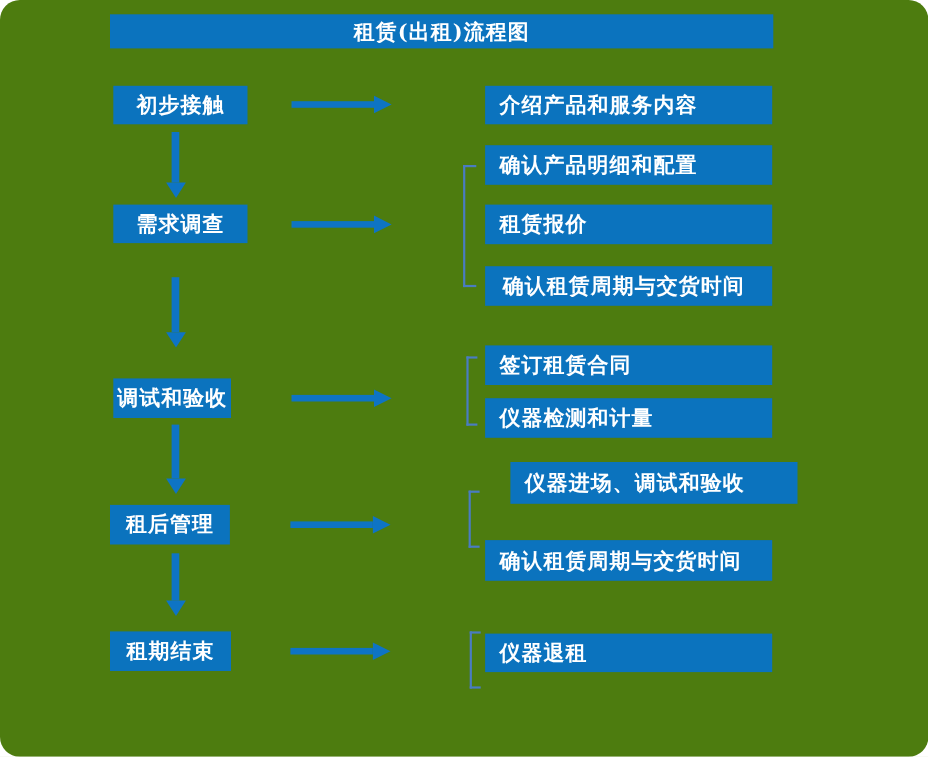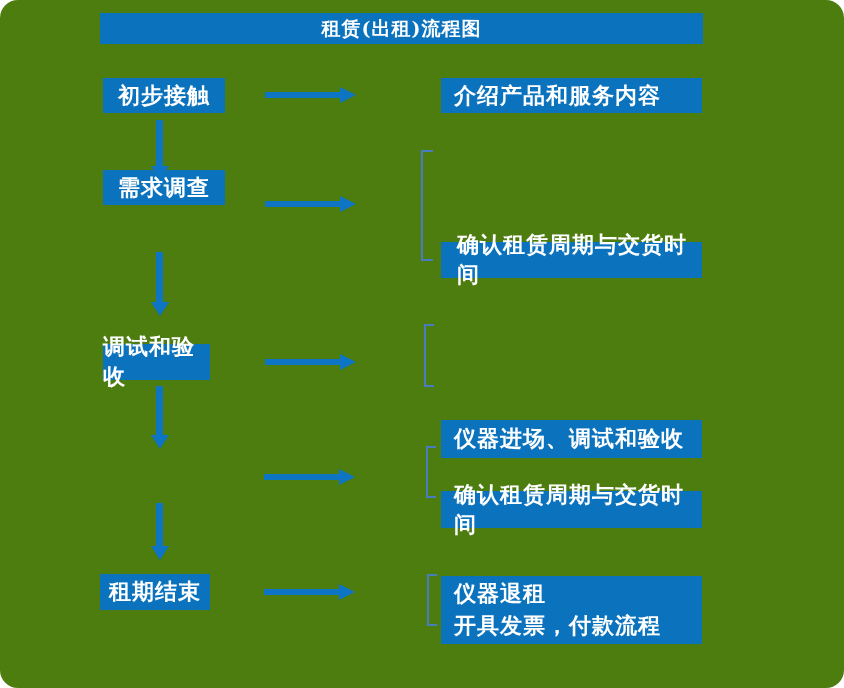--- a/index.html
+++ b/index.html
@@ -10,49 +10,49 @@
     background: #4d7c0f;
     font-family: "DejaVu Serif", "Liberation Serif", serif;
     overflow: hidden;
     border-radius: 18px;
   }
   .bluebox {
     position: absolute;
     background: #0b73be;
     color: #ffffff;
     font-weight: bold;
-    font-size: 22px;
+    font-size: 19px;
     display: flex;
     align-items: center;
     box-sizing: border-box;
     letter-spacing: 1px;
   }
   .title-bar {
     left: 100px; top: 13px; width: 603px; height: 31px;
     justify-content: center;
     font-size: 19px;
   }
   .leftbox { justify-content: center; }
   .rightbox { left: 441px; width: 261px; padding-left: 13px; }
 
   
   .l1 { left: 103px; top: 78px;  width: 122px; height: 35px; }
-  .l2 { left: 103px; top: 170px; width: 122px; height: 35px; }
+  .l2 { left: 103px; top: 186px; width: 122px; height: 35px; }
   .l3 { left: 103px; top: 344px; width: 107px; height: 36px; }
   .l4 { left: 100px; top: 459px; width: 109px; height: 36px; }
   .l5 { left: 100px; top: 574px; width: 110px; height: 36px; }
 
   
   .r1  { top: 78px;  height: 35px; }
   .r2  { top: 132px; height: 36px; }
   .r3  { top: 186px; height: 36px; }
   .r4  { top: 242px; height: 36px; padding-left: 16px; }
   .r5  { top: 314px; height: 36px; }
   .r6  { top: 362px; height: 36px; }
-  .r7  { top: 420px; height: 38px; }
+  .r7  { top: 420px; height: 38px; margin-left: 23px; }
   .r8  { top: 491px; height: 37px; }
   .r9  { top: 557px; height: 35px; margin-top: 19px; }
   .r10 { top: 607px; height: 37px; }
 
   
   .harrow {
     position: absolute;
     height: 6px;
     width: 75px;
     background: #0e74c4;
@@ -118,20 +118,23 @@
 
   <div class="bluebox leftbox l1">
     <span>初步接触</span>
   </div>
   <div class="bluebox leftbox l2">
     <span>需求调查</span>
   </div>
   <div class="bluebox leftbox l3">
     <span>调试和验收</span>
   </div>
+  <div class="bluebox leftbox l4">
+    <span>租后管理</span>
+  </div>
   <div class="bluebox leftbox l5">
     <span>租期结束</span>
   </div>
 
   <div class="varrow v1"></div>
   <div class="varrow v2"></div>
   <div class="varrow v3"></div>
   <div class="varrow v4"></div>
 
   <div class="harrow a1"></div>
@@ -141,29 +144,38 @@
   <div class="harrow a5"></div>
 
   <div class="bracket b1"></div>
   <div class="bracket b2"></div>
   <div class="bracket b3"></div>
   <div class="bracket b4"></div>
 
   <div class="bluebox rightbox r1">
     <span>介绍产品和服务内容</span>
   </div>
+  <div class="bluebox rightbox r2">
+    <span>确认产品明细和配置</span>
+  </div>
+  <div class="bluebox rightbox r3">
+    <span>租赁报价</span>
+  </div>
   <div class="bluebox rightbox r4">
     <span>确认租赁周期与交货时间</span>
+  </div>
+  <div class="bluebox rightbox r5">
+    <span>签订租赁合同</span>
+  </div>
+  <div class="bluebox rightbox r6">
+    <span>仪器检测和计量</span>
   </div>
   <div class="bluebox rightbox r7">
     <span>仪器进场、调试和验收</span>
   </div>
   <div class="bluebox rightbox r8">
     <span>确认租赁周期与交货时间</span>
   </div>
   <div class="bluebox rightbox r9">
     <span>仪器退租</span>
   </div>
-  <div class="bluebox rightbox r10">
-    <span>开具发票，付款流程</span>
-  </div>
 
 </div>
 
 </body></html>

